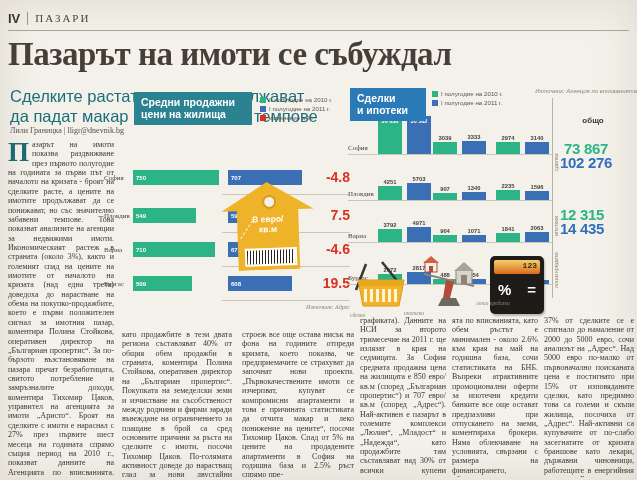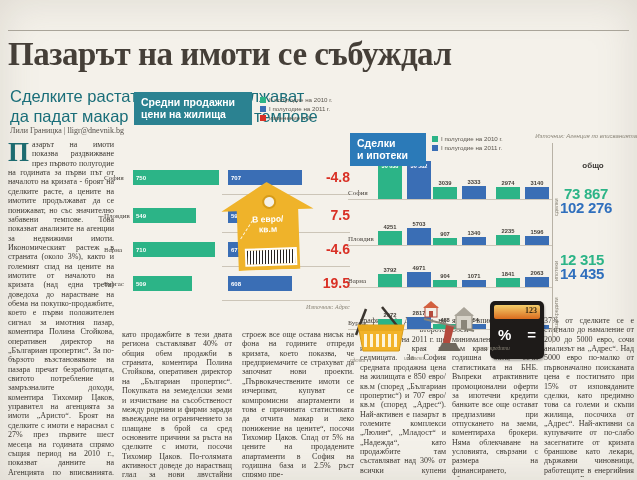--- a/index.html
+++ b/index.html
@@ -54,48 +54,53 @@
   .house{position:absolute;left:116px;top:96px;width:96px;height:88px;z-index:3;transform:rotate(-2deg);}
   .house-shape{position:absolute;inset:0;background:#efb32a;
      clip-path:polygon(50% 0%,98% 32%,82% 32%,82% 100%,18% 100%,18% 32%,2% 32%);}
   .house-ring{position:absolute;left:43px;top:13px;width:10px;height:10px;border-radius:50%;background:#f4f1ea;border:2px solid #d79c1a;}
   .house-text{position:absolute;left:18%;top:38%;width:64%;text-align:center;color:#fff;
       font-family:"Liberation Sans",sans-serif;font-weight:bold;font-size:8.5px;line-height:1.1;}
   .house-dash{position:absolute;left:26px;top:36px;height:22px;border-left:1px dashed rgba(255,255,255,.85);transform:rotate(35deg);}
   .barcode{position:absolute;left:24px;bottom:4px;width:48px;height:14px;background:
      repeating-linear-gradient(90deg,#262321 0 1px,#fff 1px 3px);border:2px solid #fff;}
   
-  .dchart{position:absolute;left:348px;top:84px;width:289px;height:246px;font-family:"Liberation Sans",sans-serif;z-index:2;margin-top:45px;}
+  .dchart{position:absolute;left:348px;top:84px;width:289px;height:246px;font-family:"Liberation Sans",sans-serif;z-index:2;}
   .drow{position:absolute;left:0;width:204px;border-bottom:1px solid #ccc6ba;}
   .dcity{position:absolute;left:0;bottom:2px;font-family:"Liberation Serif",serif;font-size:7px;color:#4a453f;}
   .vb{position:absolute;bottom:0;width:24px;display:flex;flex-direction:column;align-items:center;justify-content:flex-end;}
   .vlab{font-size:5.8px;font-weight:bold;color:#44403a;margin-bottom:1px;white-space:nowrap;}
   .vbar{width:24px;} .vbar.g{background:#2cb487;} .vbar.b{background:#3a6eb5;}
   .vlab-in{display:block;text-align:center;color:#fff;font-size:5.5px;font-weight:bold;padding-top:2px;white-space:nowrap;}
   .vrule{position:absolute;left:204px;top:14px;width:1px;height:200px;background:#b8b2a6;}
   .totlabel{position:absolute;left:206px;top:32px;width:78px;text-align:center;font-size:8px;font-weight:bold;color:#3a3733;}
   .tgrp{position:absolute;left:212px;line-height:.95;font-weight:bold;letter-spacing:-0.3px;}
   .tg1{font-size:15px;color:#2cb487;text-align:center;} .tg2{font-size:15px;color:#2f6fbd;}
   .rot{position:absolute;left:205px;width:7px;font-size:5.5px;color:#8a8578;
        writing-mode:vertical-rl;transform:rotate(180deg);text-align:center;}
   .icap{position:absolute;font-size:5.5px;font-style:italic;color:#8a8578;font-family:"Liberation Serif",serif;}
   
   .icon{position:absolute;}
   .calc{width:46px;height:50px;background:#1e1b19;border-radius:5px;box-shadow:1px 2px 2px rgba(0,0,0,.25);padding:4px;}
   .calc-screen{height:13px;background:linear-gradient(180deg,#f5cf6b,#d96c1f);border-radius:2px;
-      color:#3a2a12;font-size:8px;font-weight:bold;text-align:right;padding:1px 3px 0 1px;font-family:Liberation Serif, serif;}
+      color:#3a2a12;font-size:8px;font-weight:bold;text-align:right;padding:1px 3px 0 1px;font-family:Liberation Mono, monospace;}
   .calc-keys{display:flex;justify-content:space-between;align-items:center;height:30px;color:#fff;
       font-size:15px;font-weight:bold;padding:0 4px;font-family:"Liberation Sans",sans-serif;}
 </style>
 </head>
 <body>
 
 <div class="page">
 
   <div class="hdr">
+    <div class="hdr-left">
+      <span class="hdr-num">IV</span>
+      <span class="hdr-sep"></span>
+      <span class="hdr-sec">ПАЗАРИ</span>
+    </div>
   </div>
   <div class="hdr-rule"></div>
 
   <div class="headline">Пазарът на имоти се събуждал</div>
   <div class="subtitle">
     <div>Сделките растат, цените продължават</div>
     <div>да падат макар и със забавени темпове</div>
   </div>
   <div class="byline">Лили Границка | lligr@dnevnik.bg</div>
 

